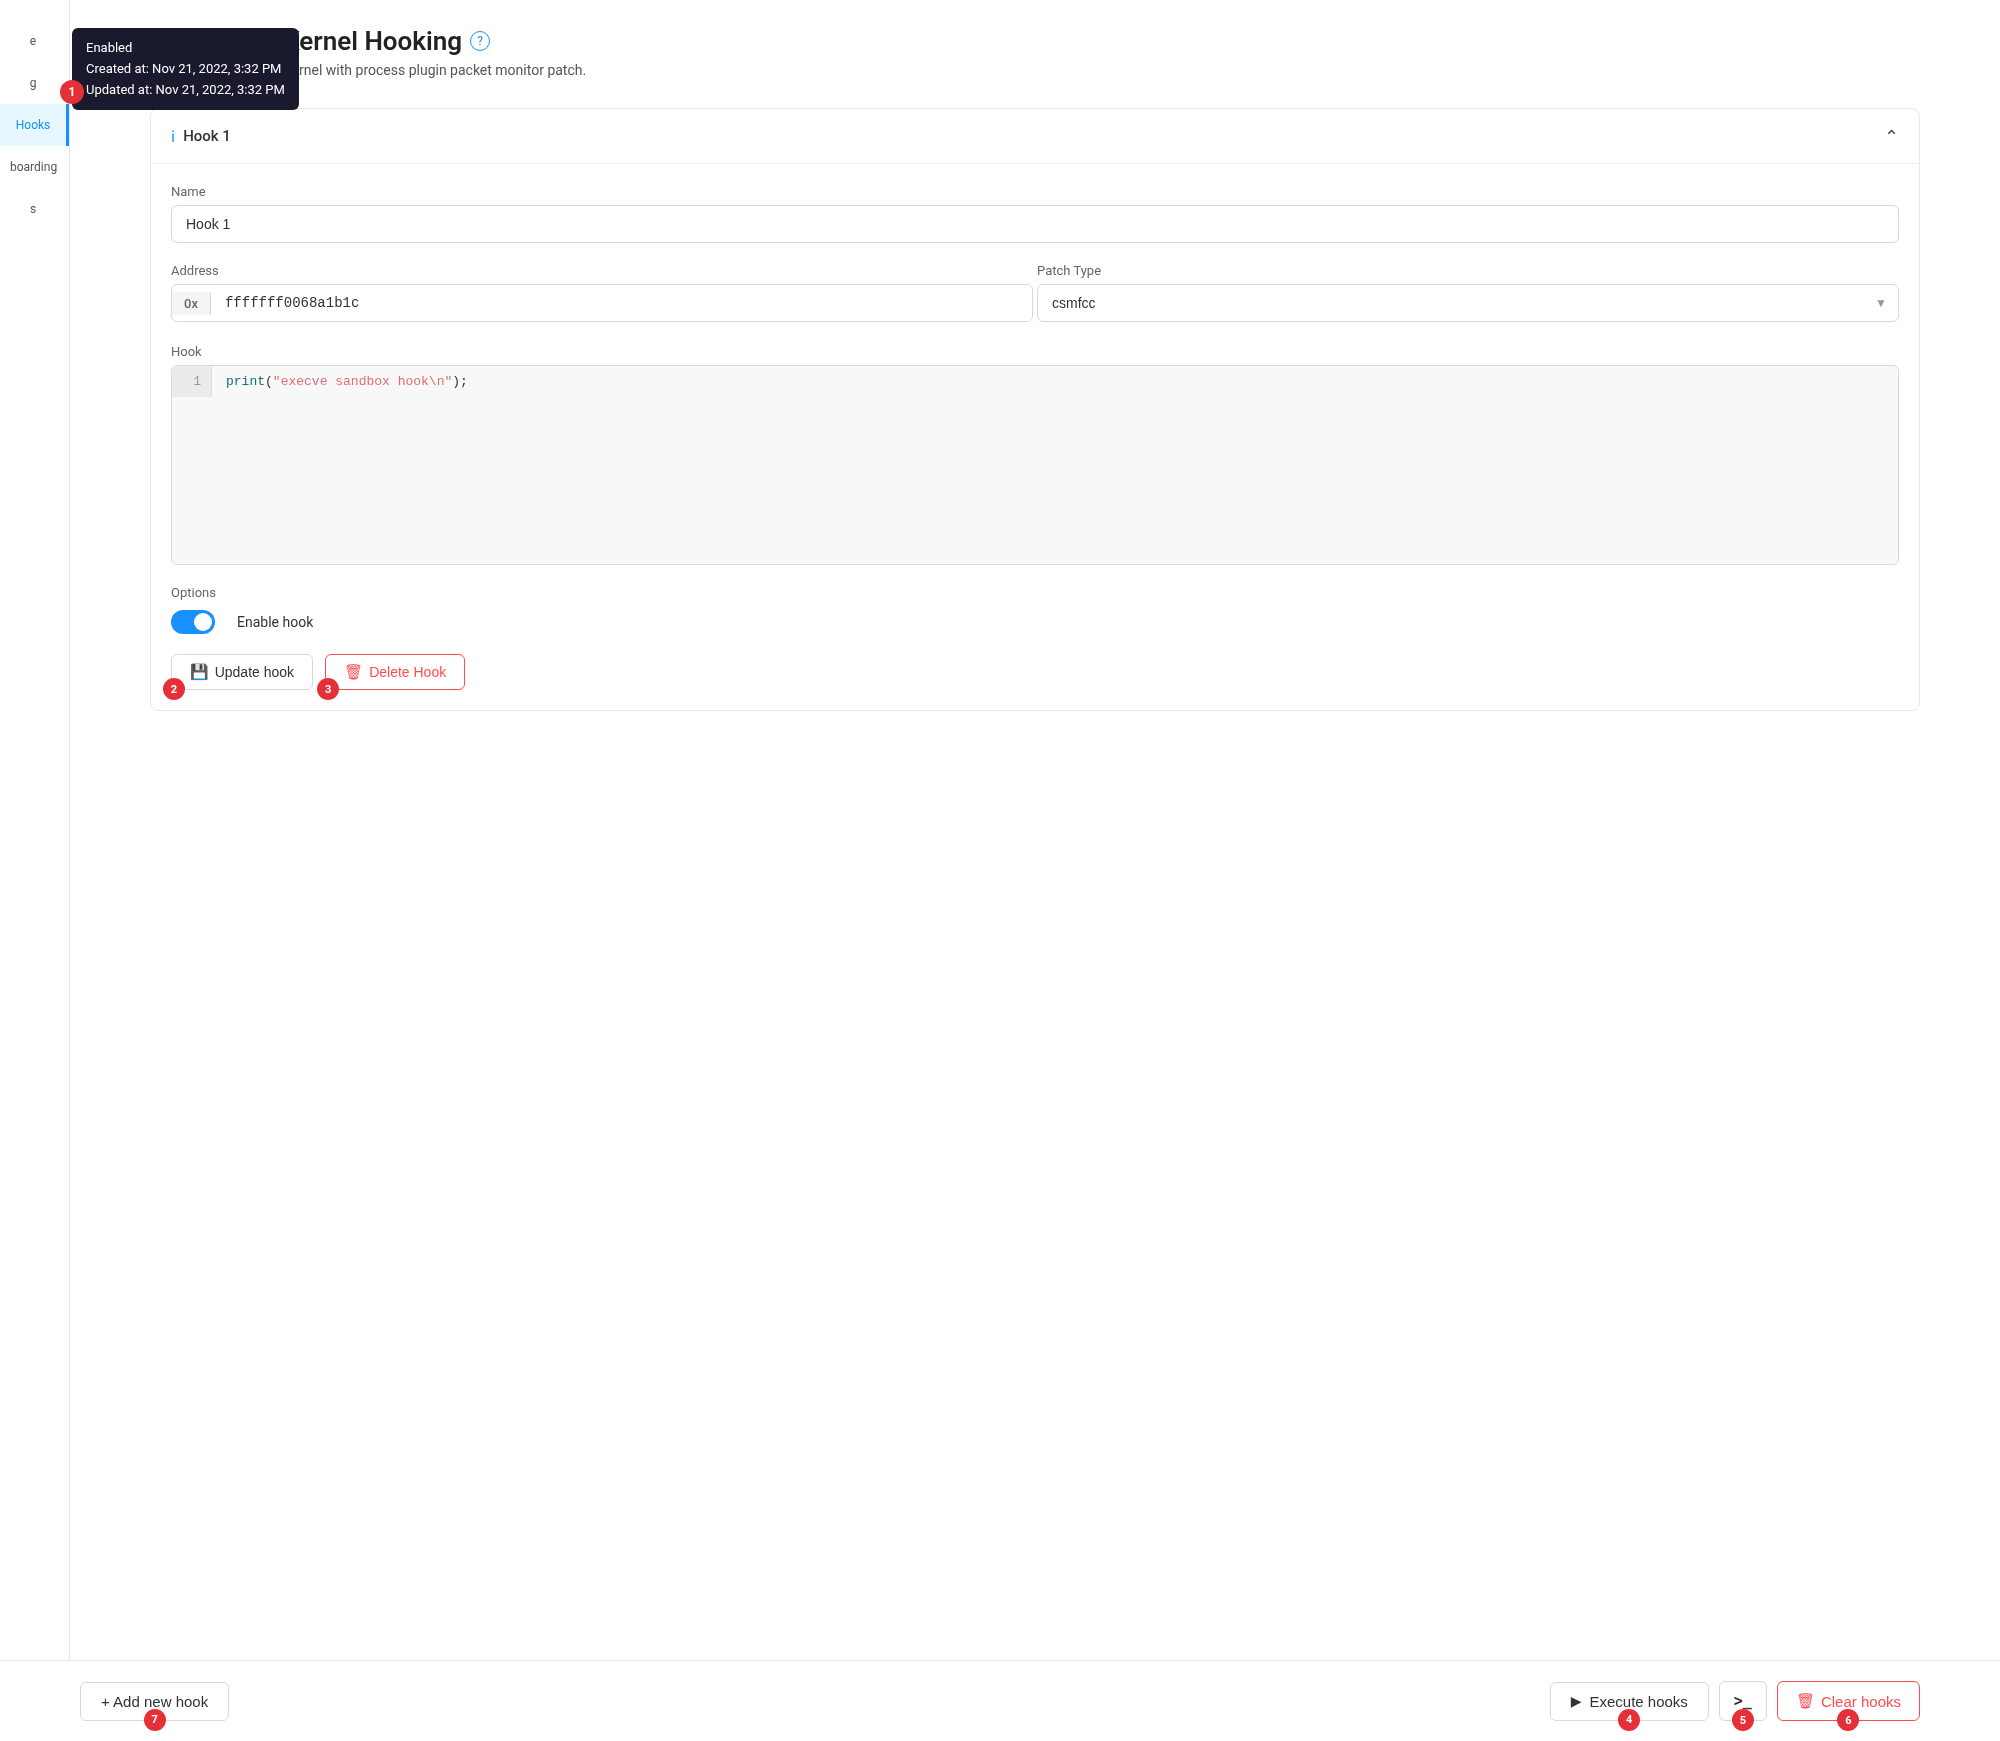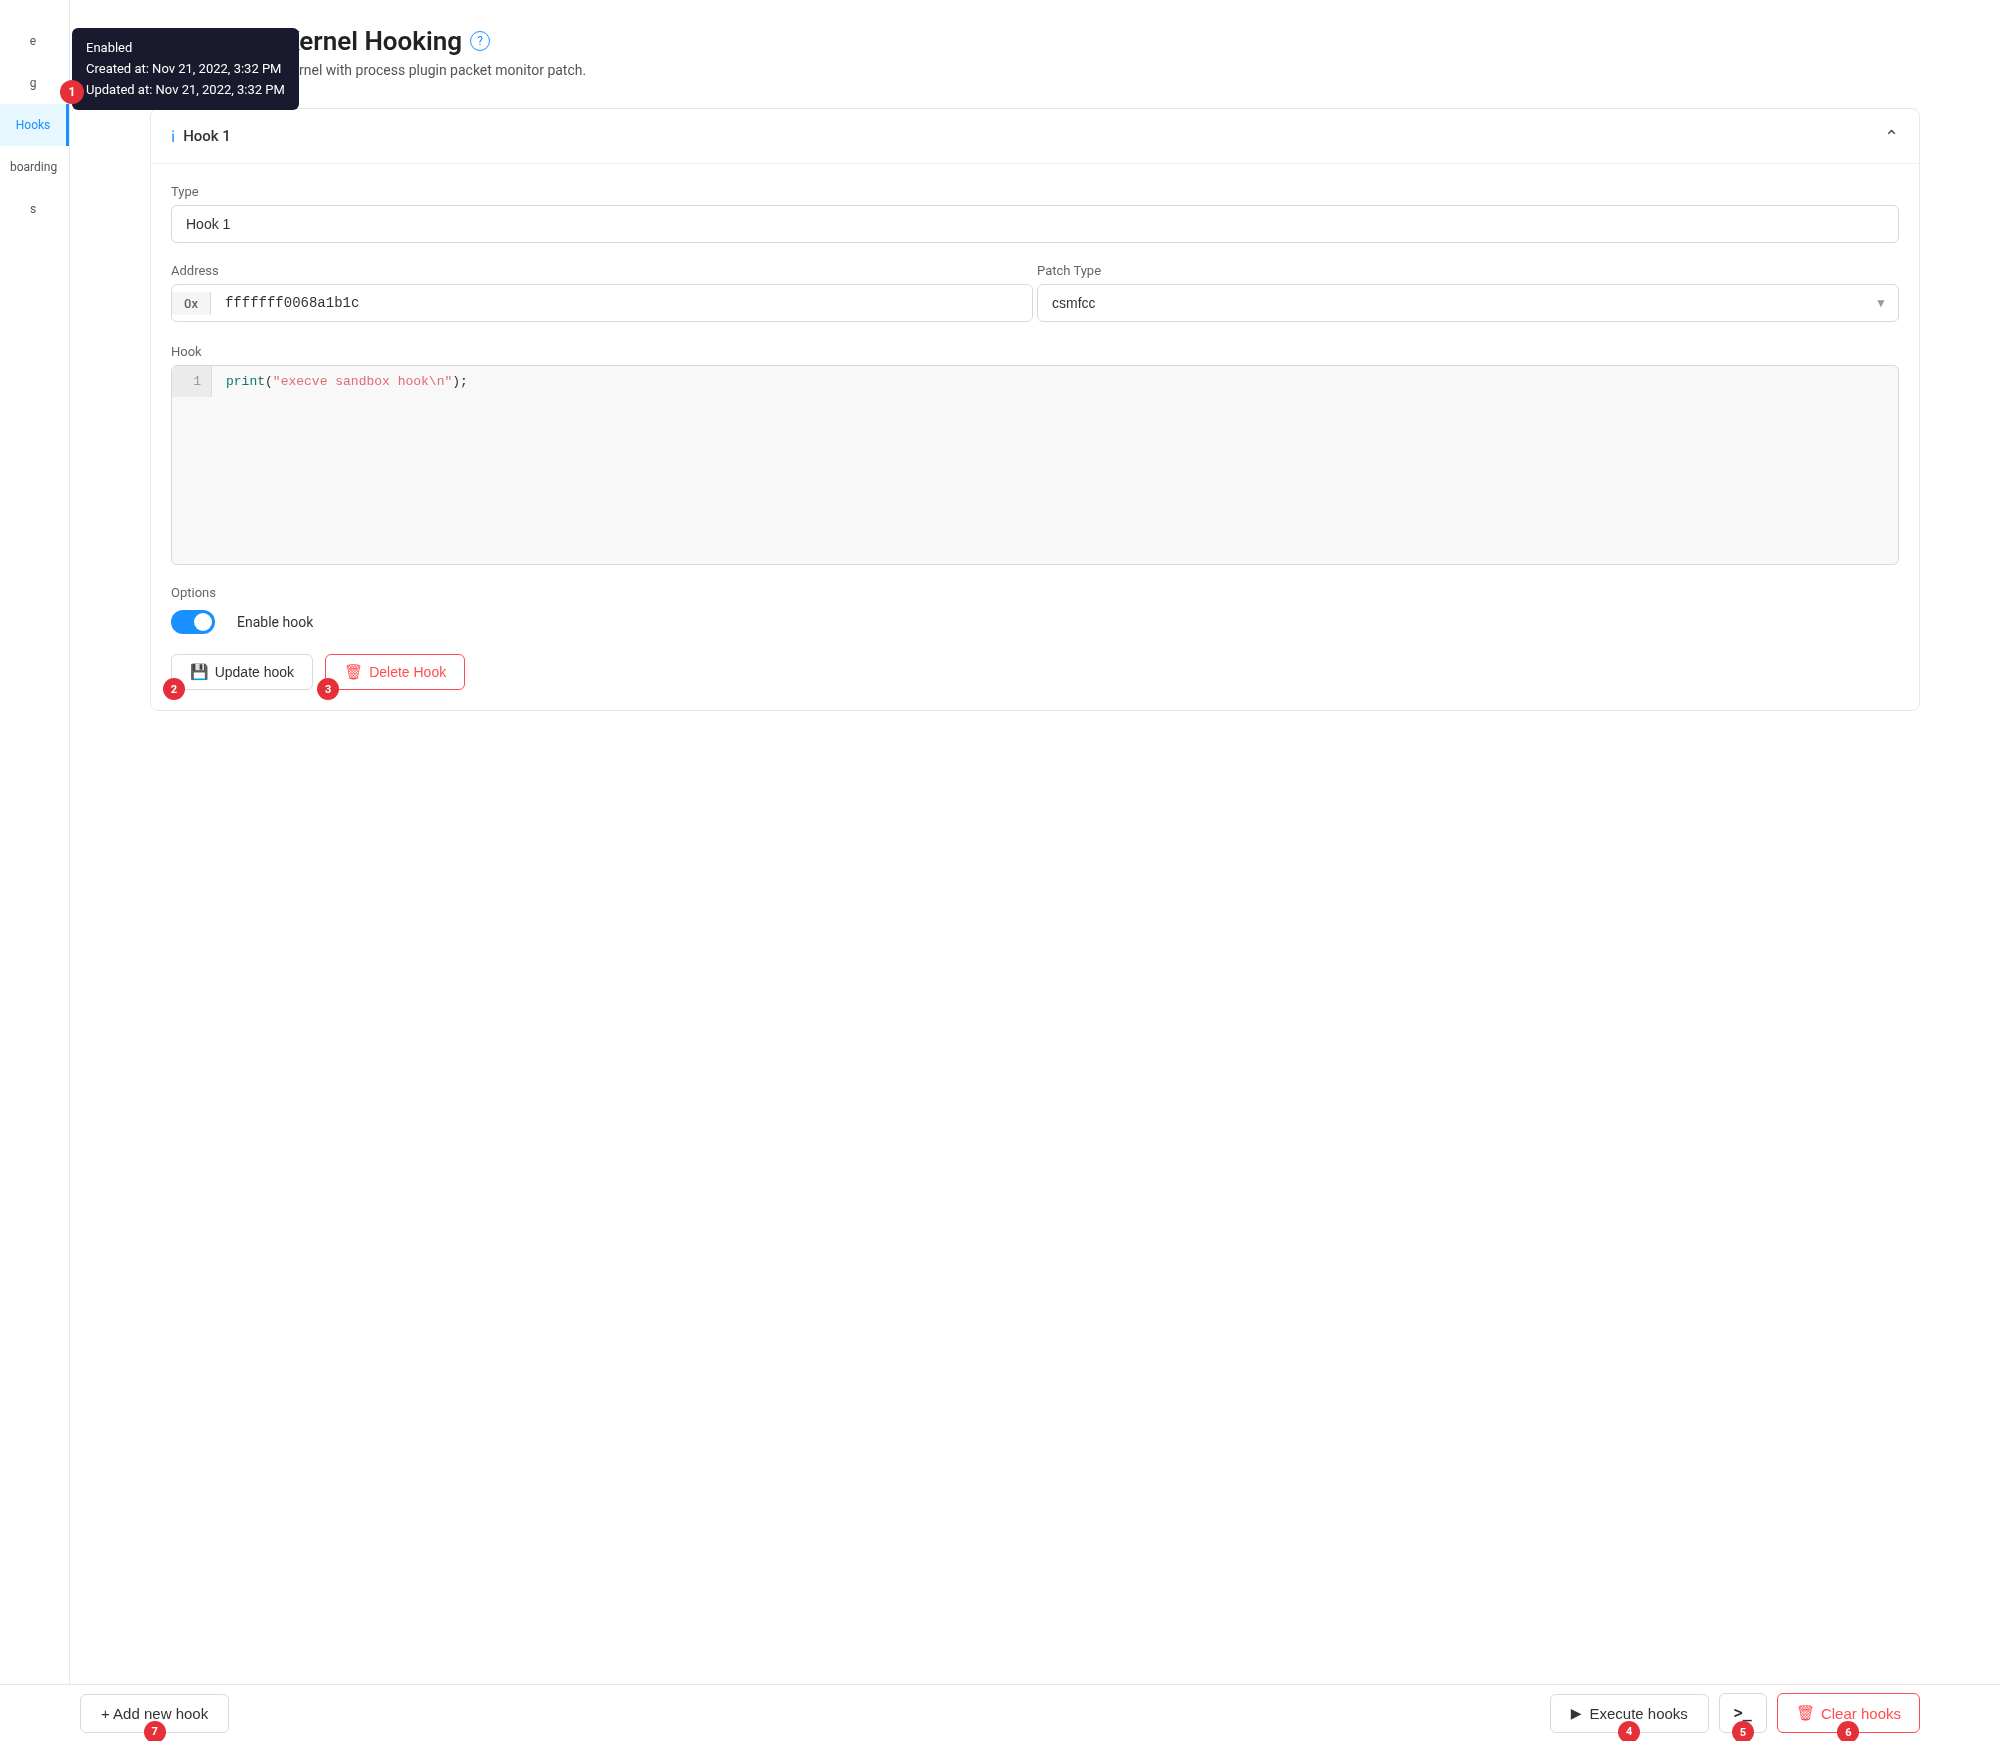--- a/index.html
+++ b/index.html
@@ -370,21 +370,21 @@
     .btn-icon {
       font-size: 15px;
     }
 
     
     .bottom-bar {
       position: fixed;
       bottom: 0;
       left: 0;
       right: 0;
-      padding: 8px 80px;
+      padding: 20px 80px;
       display: flex;
       justify-content: space-between;
       background: #fff;
       border-top: 1px solid #e8e8e8;
     }
 
     .bottom-left {
       display: flex;
       align-items: center;
       gap: 8px;
@@ -470,21 +470,21 @@
         <div class="hook-card-title">
           <span class="info-icon">ℹ</span>
           <span>Hook 1</span>
         </div>
         <div class="chevron-up">⌃</div>
       </div>
 
       <div class="hook-card-body">
 
         <div class="form-group">
-          <label class="form-label">Type</label>
+          <label class="form-label">Name</label>
           <input class="form-input" type="text" value="Hook 1" style="">
         </div>
 
         <div class="address-row">
           <div class="address-group">
             <label class="form-label">Address</label>
             <div class="address-input-wrapper">
               <span class="address-prefix">0x</span>
               <input class="address-input" type="text" value="fffffff0068a1b1c" style="">
             </div>

